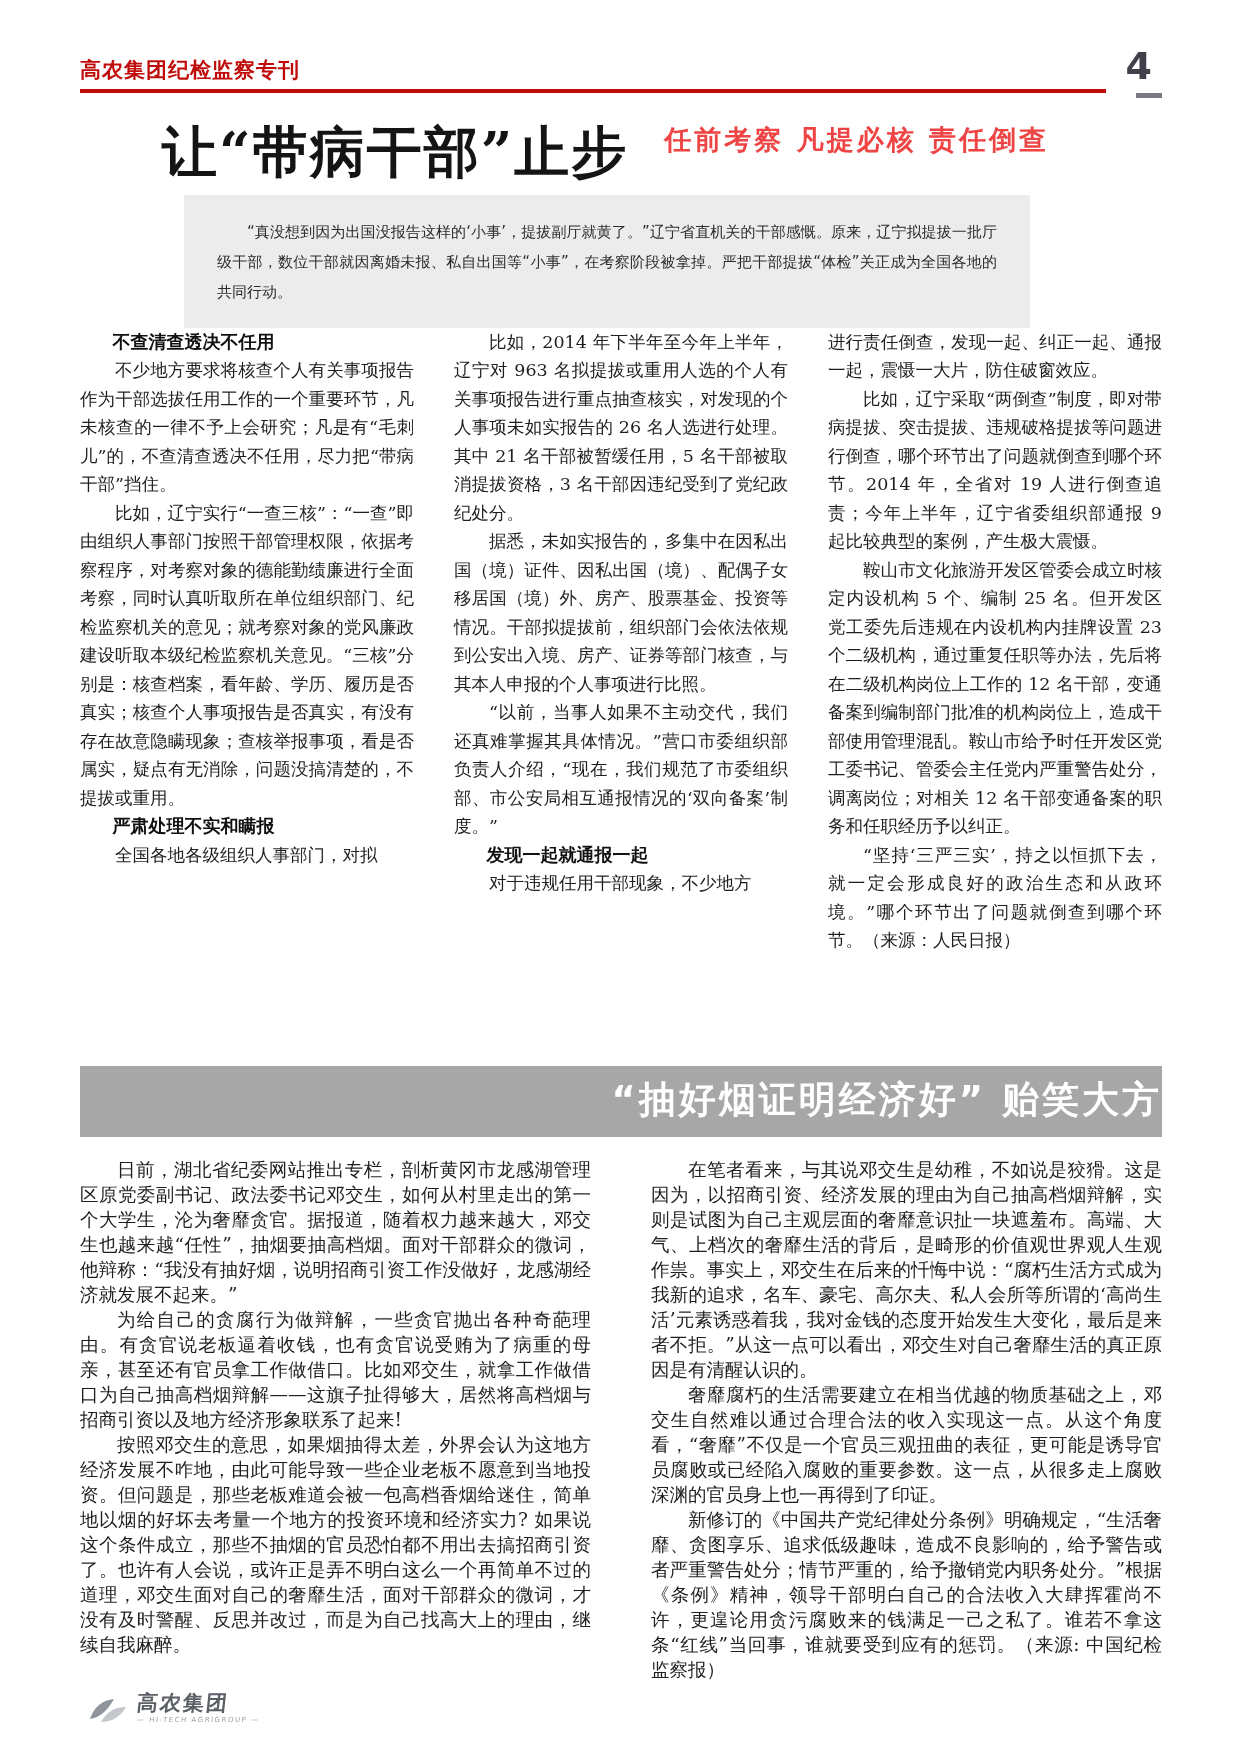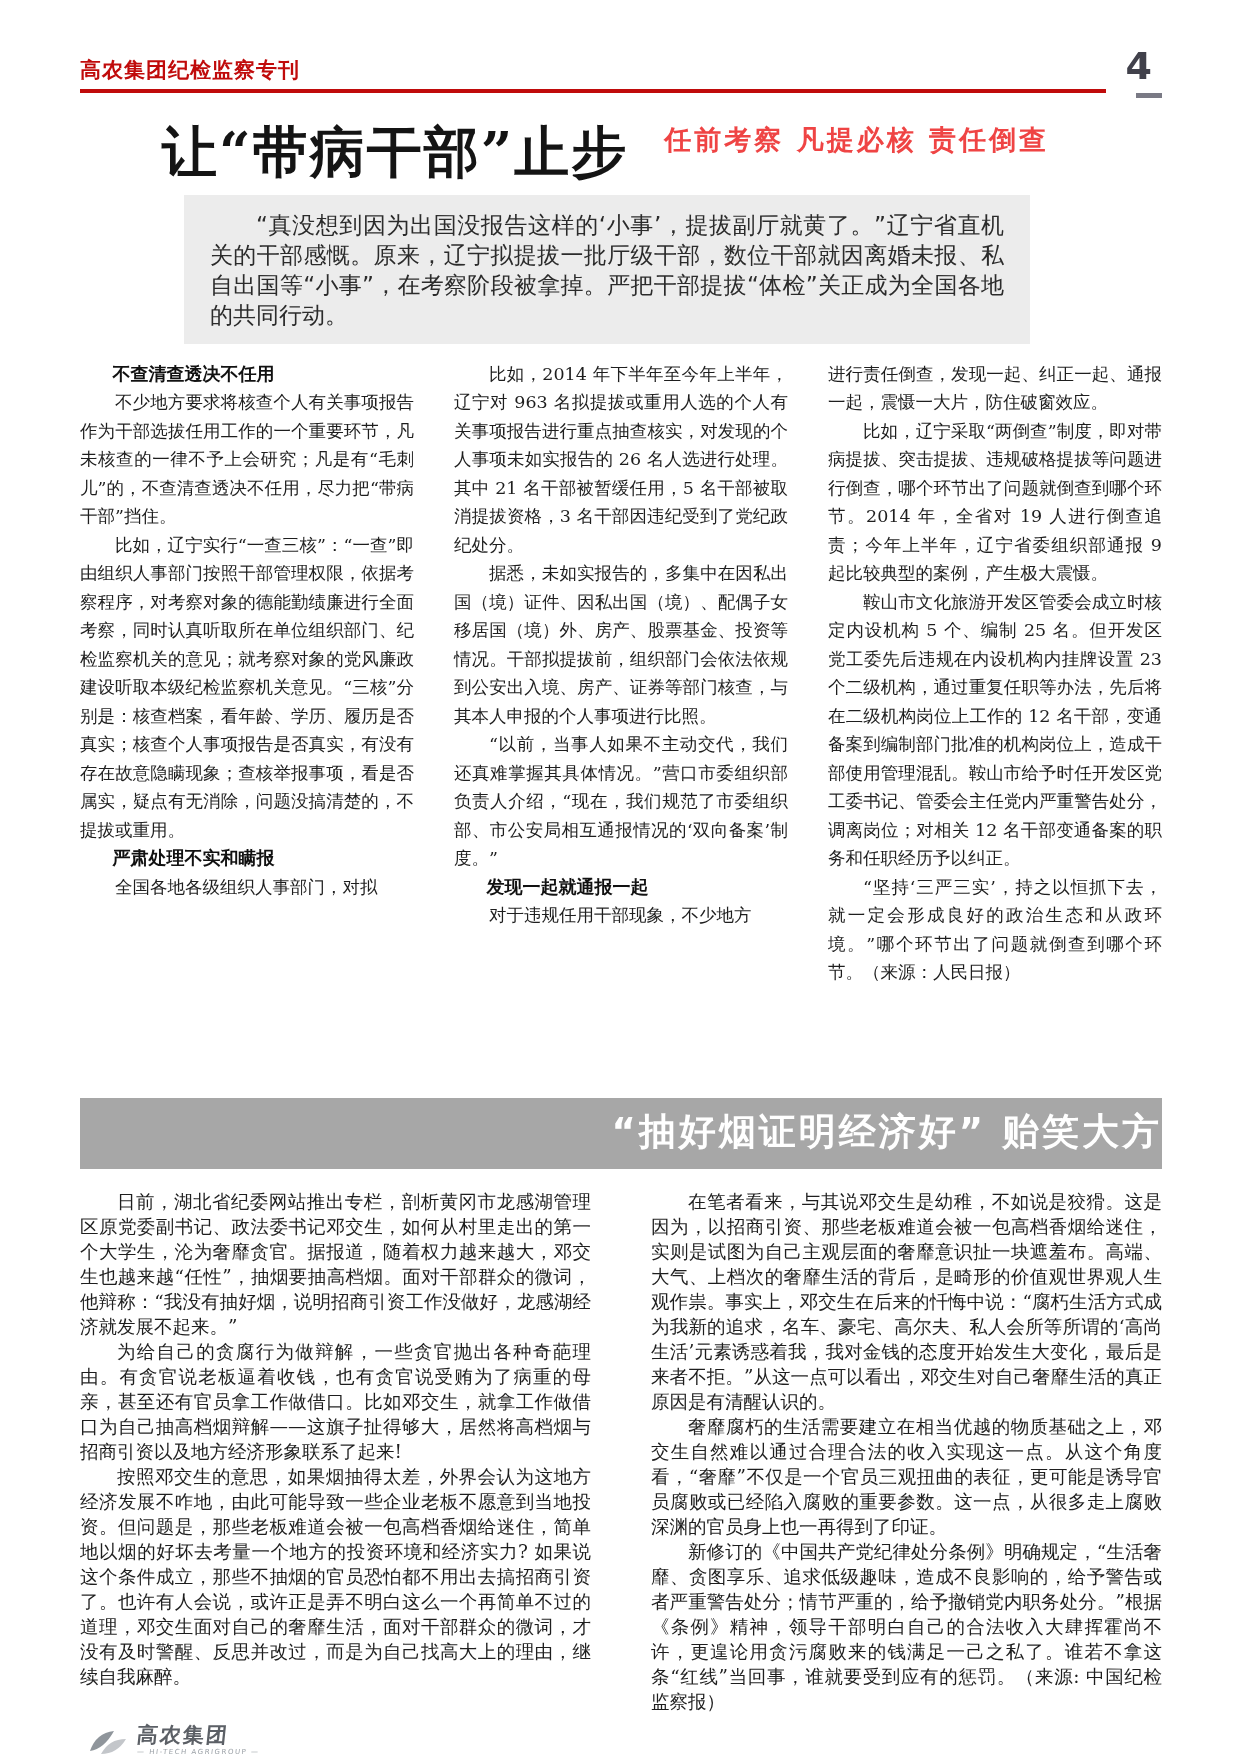--- a/index.html
+++ b/index.html
@@ -27,25 +27,25 @@
   .headline{
     margin:0;font-size:55px;font-weight:900;color:#141414;letter-spacing:2px;line-height:1.1;
     font-family:"DejaVu Serif","Liberation Serif",serif;white-space:nowrap;
   }
   .kicker{
     font-size:27px;font-weight:bold;color:#ef4444;letter-spacing:3px;
     padding-bottom:7px;white-space:nowrap;
   }
   .intro-box{margin:12px 132px 0 104px;background:#ececec;padding:15px 26px 14px 26px;}
   .intro-box p{
-    margin:0;font-family:"DejaVu Sans","Liberation Sans",sans-serif;
-    font-size:23px;line-height:30px;color:#2b2b2b;text-indent:2em;text-align:justify;
+    margin:7px;font-family:"DejaVu Sans","Liberation Sans",sans-serif;
+    font-size:15px;line-height:30px;color:#2b2b2b;text-indent:2em;text-align:justify;
   }
   
-  .cols3{display:flex;gap:40px;margin-top:16px;height:714px;overflow:hidden;}
+  .cols3{display:flex;gap:40px;margin-top:0;height:714px;overflow:hidden;}
   .cols3 .col{flex:1;font-size:17.5px;line-height:28.5px;text-align:justify;}
   .cols3 h3{
     margin:0;font-family:"DejaVu Sans","Liberation Sans",sans-serif;
     font-size:18px;line-height:28.5px;color:#111;text-indent:1.8em;font-weight:bold;
   }
   .cols3 p{margin:0;text-indent:2em;}
   .cols3 p.cont{text-indent:0;}
   
   .banner{
     margin-top:24px;background:#a7a7a7;color:#ffffff;text-align:right;
@@ -118,21 +118,21 @@
     <div class="banner">
       <span>“抽好烟证明经济好” 贻笑大方</span>
     </div>
     <div class="cols2">
       <div class="col">
         <p>日前，湖北省纪委网站推出专栏，剖析黄冈市龙感湖管理区原党委副书记、政法委书记邓交生，如何从村里走出的第一个大学生，沦为奢靡贪官。据报道，随着权力越来越大，邓交生也越来越“任性”，抽烟要抽高档烟。面对干部群众的微词，他辩称：“我没有抽好烟，说明招商引资工作没做好，龙感湖经济就发展不起来。”</p>
         <p>为给自己的贪腐行为做辩解，一些贪官抛出各种奇葩理由。有贪官说老板逼着收钱，也有贪官说受贿为了病重的母亲，甚至还有官员拿工作做借口。比如邓交生，就拿工作做借口为自己抽高档烟辩解——这旗子扯得够大，居然将高档烟与招商引资以及地方经济形象联系了起来!</p>
         <p>按照邓交生的意思，如果烟抽得太差，外界会认为这地方经济发展不咋地，由此可能导致一些企业老板不愿意到当地投资。但问题是，那些老板难道会被一包高档香烟给迷住，简单地以烟的好坏去考量一个地方的投资环境和经济实力? 如果说这个条件成立，那些不抽烟的官员恐怕都不用出去搞招商引资了。也许有人会说，或许正是弄不明白这么一个再简单不过的道理，邓交生面对自己的奢靡生活，面对干部群众的微词，才没有及时警醒、反思并改过，而是为自己找高大上的理由，继续自我麻醉。</p>
       </div>
       <div class="col">
-        <p>在笔者看来，与其说邓交生是幼稚，不如说是狡猾。这是因为，以招商引资、那些老板难道会被一包高档香烟给迷住，实则是试图为自己主观层面的奢靡意识扯一块遮羞布。高端、大气、上档次的奢靡生活的背后，是畸形的价值观世界观人生观作祟。事实上，邓交生在后来的忏悔中说：“腐朽生活方式成为我新的追求，名车、豪宅、高尔夫、私人会所等所谓的‘高尚生活’元素诱惑着我，我对金钱的态度开始发生大变化，最后是来者不拒。”从这一点可以看出，邓交生对自己奢靡生活的真正原因是有清醒认识的。</p>
+        <p>在笔者看来，与其说邓交生是幼稚，不如说是狡猾。这是因为，以招商引资、经济发展的理由为自己抽高档烟辩解，实则是试图为自己主观层面的奢靡意识扯一块遮羞布。高端、大气、上档次的奢靡生活的背后，是畸形的价值观世界观人生观作祟。事实上，邓交生在后来的忏悔中说：“腐朽生活方式成为我新的追求，名车、豪宅、高尔夫、私人会所等所谓的‘高尚生活’元素诱惑着我，我对金钱的态度开始发生大变化，最后是来者不拒。”从这一点可以看出，邓交生对自己奢靡生活的真正原因是有清醒认识的。</p>
         <p>奢靡腐朽的生活需要建立在相当优越的物质基础之上，邓交生自然难以通过合理合法的收入实现这一点。从这个角度看，“奢靡”不仅是一个官员三观扭曲的表征，更可能是诱导官员腐败或已经陷入腐败的重要参数。这一点，从很多走上腐败深渊的官员身上也一再得到了印证。</p>
         <p>新修订的《中国共产党纪律处分条例》明确规定，“生活奢靡、贪图享乐、追求低级趣味，造成不良影响的，给予警告或者严重警告处分；情节严重的，给予撤销党内职务处分。”根据《条例》精神，领导干部明白自己的合法收入大肆挥霍尚不许，更遑论用贪污腐败来的钱满足一己之私了。谁若不拿这条“红线”当回事，谁就要受到应有的惩罚。（来源: 中国纪检监察报）</p>
       </div>
     </div>
   </section>
 
   <footer class="footer">
     <svg class="leaf-icon" viewBox="0 0 42 34" xmlns="http://www.w3.org/2000/svg">
       <path d="M2 27 Q8 9 26 7 Q16 25 2 27 Z" fill="#8f959b"></path>
       <path d="M13 30 Q21 15 38 15 Q29 30 13 30 Z" fill="#c3c6ca"></path>

